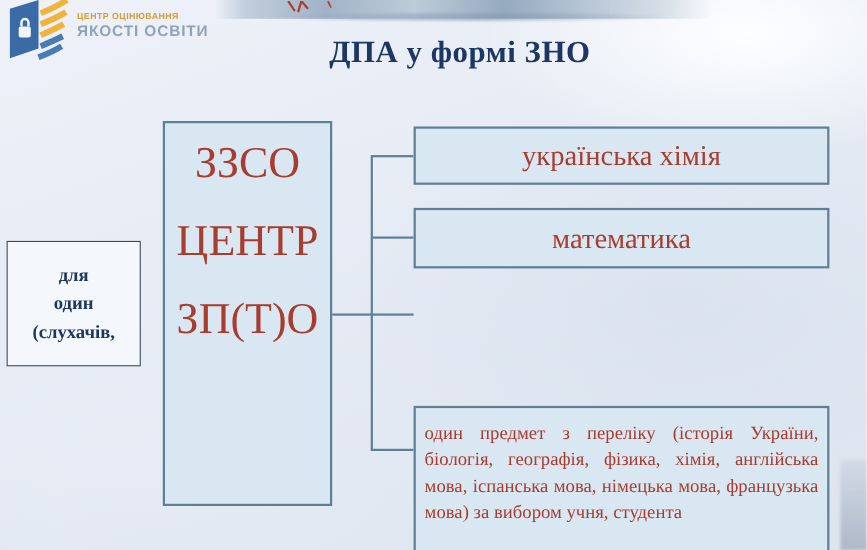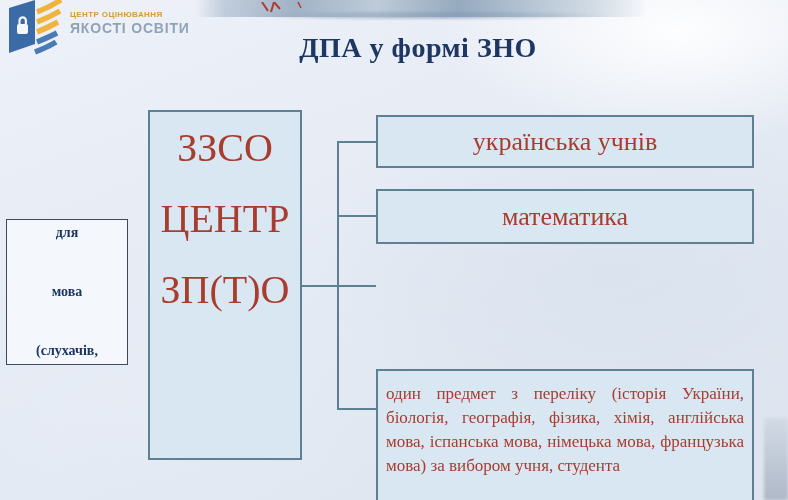--- a/index.html
+++ b/index.html
@@ -50,24 +50,24 @@
 
   
   .title{
     position:absolute;left:0;top:32px;width:100%;box-sizing:border-box;padding-left:48px;
     text-align:center;font-size:28px;font-weight:bold;color:#1d3662;letter-spacing:0.5px;
   }
 
   
   .box{position:absolute;box-sizing:border-box;background:#d9e7f3;border:2px solid #5d8093;}
   .left-box{
-    left:6px;top:219px;width:122px;height:146px;
+    left:6px;top:219px;width:122px;height:114px;
     background:#f4f7fb;border:1px solid #3d4a5c;
-    display:flex;flex-direction:column;justify-content:space-between;align-items:center;
-    font-size:14px;font-weight:bold;color:#1d3662;line-height:26px;text-align:center;
+    display:flex;flex-direction:column;justify-content:center;align-items:center;
+    font-size:17px;font-weight:bold;color:#1d3662;line-height:26px;text-align:center;
   }
   .center-box{
     left:148px;top:110px;width:154px;height:350px;
     display:flex;flex-direction:column;justify-content:flex-start;align-items:center;
     color:#a83c2e;font-size:40px;line-height:71px;text-align:center;
     border:2px solid #5d8093;
   }
   .sbox{
     display:flex;align-items:center;justify-content:center;
     color:#a83c2e;text-align:center;
@@ -123,35 +123,35 @@
     <div class="logo-text">
       <div class="logo-line1">ЦЕНТР ОЦІНЮВАННЯ</div>
       <div class="logo-line2">ЯКОСТІ ОСВІТИ</div>
     </div>
   </div>
 
   <div class="title">ДПА у формі ЗНО</div>
 
   <div class="box left-box">
     <div>для</div>
-    <div>мова</div>
+    <div>один</div>
     <div>(слухачів,</div>
   </div>
 
   <div class="box center-box">
     <div>ЗЗСО</div>
     <div>ЦЕНТР</div>
     <div>ЗП(Т)О</div>
   </div>
 
   <div class="line line-h" style="left:302px;top:285px;width:74px;"></div>
   <div class="line line-v" style="left:337px;top:141px;height:269px;"></div>
   <div class="line line-h" style="left:338px;top:141px;width:38px;"></div>
   <div class="line line-h" style="left:338px;top:215px;width:38px;"></div>
   <div class="line line-h" style="left:338px;top:408px;width:38px;"></div>
 
-  <div class="box sbox sbox1">українська учнів</div>
+  <div class="box sbox sbox1">українська хімія</div>
   <div class="box sbox sbox2">математика</div>
   <div class="box sbox sbox4">один предмет з переліку (історія України, біологія, географія, фізика, хімія, англійська мова, іспанська мова, німецька мова, французька мова) за вибором учня, студента</div>
 
   <div class="streak"></div>
 
 </div>
 
 </body></html>

